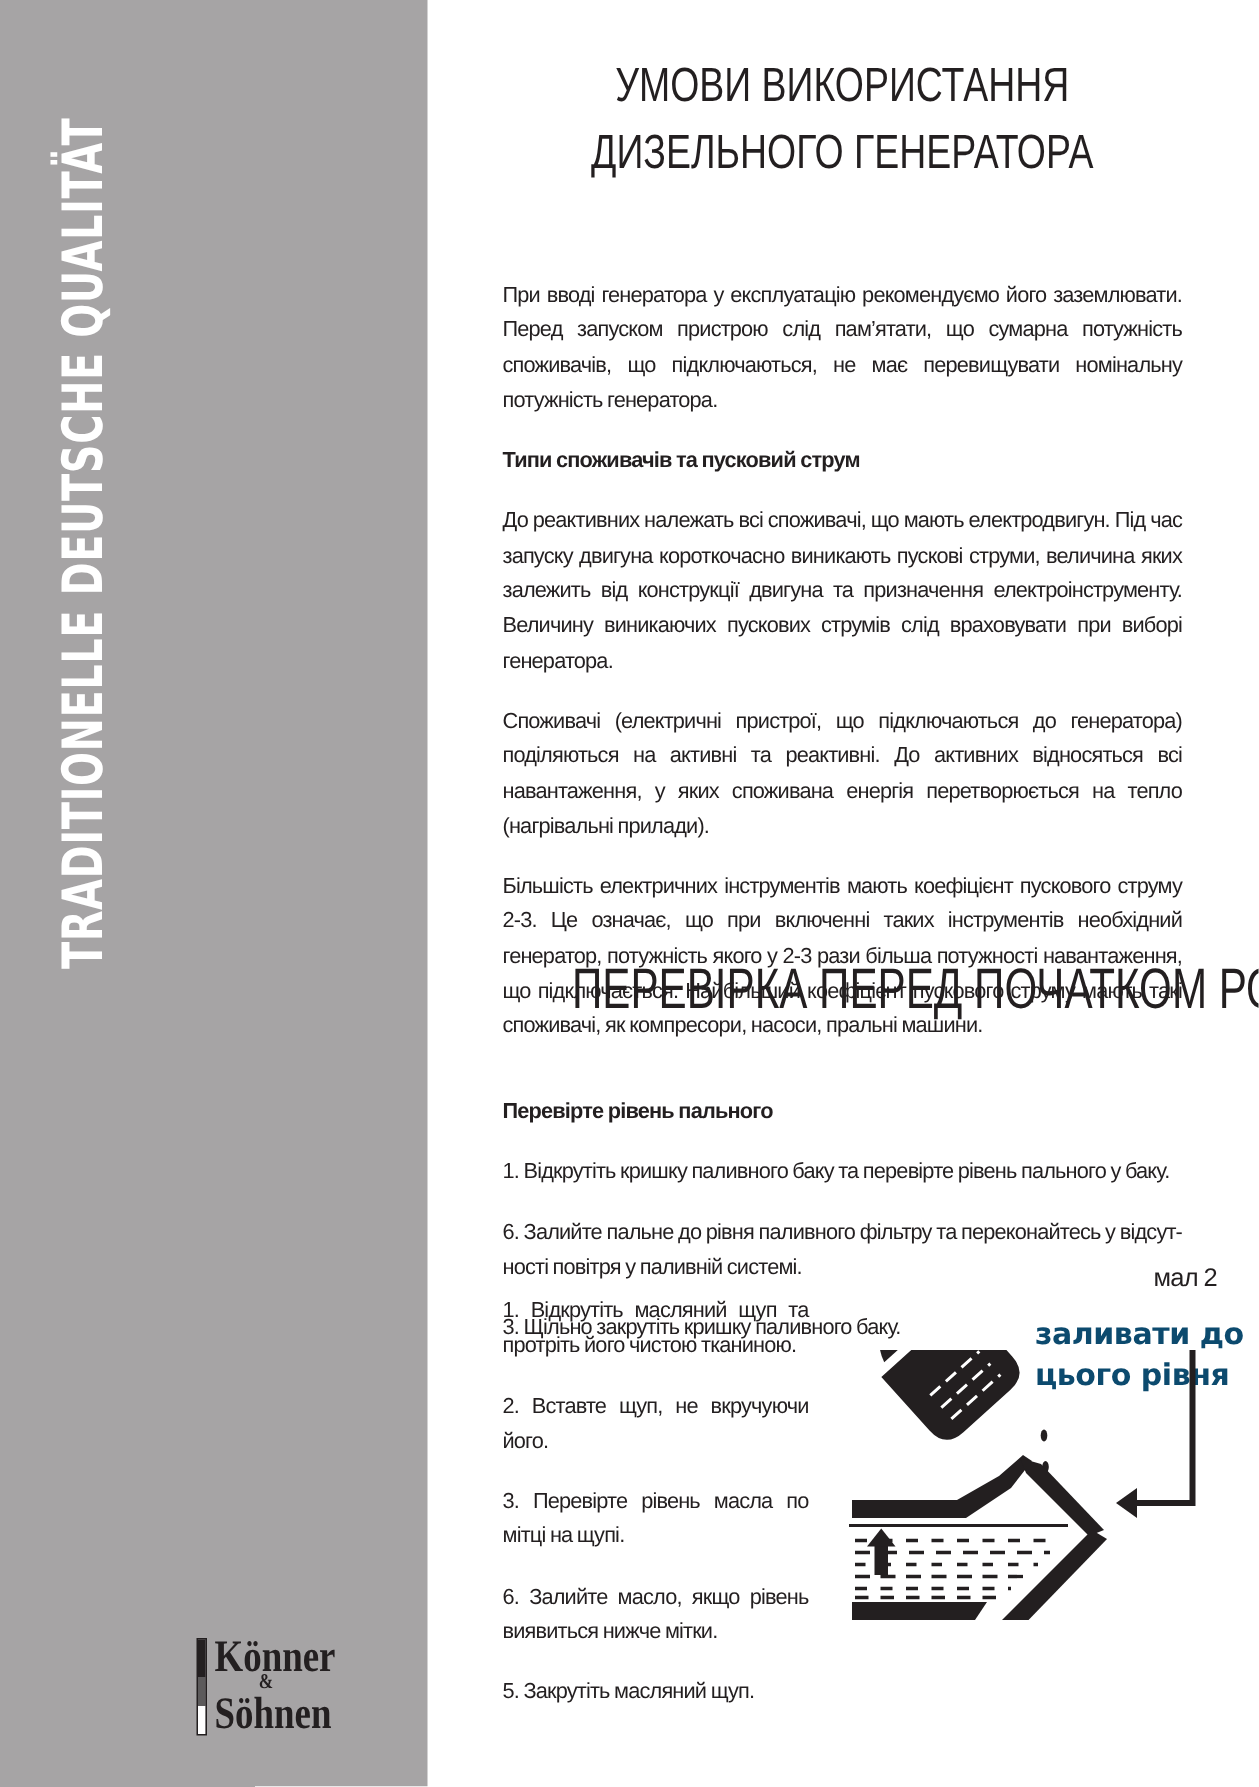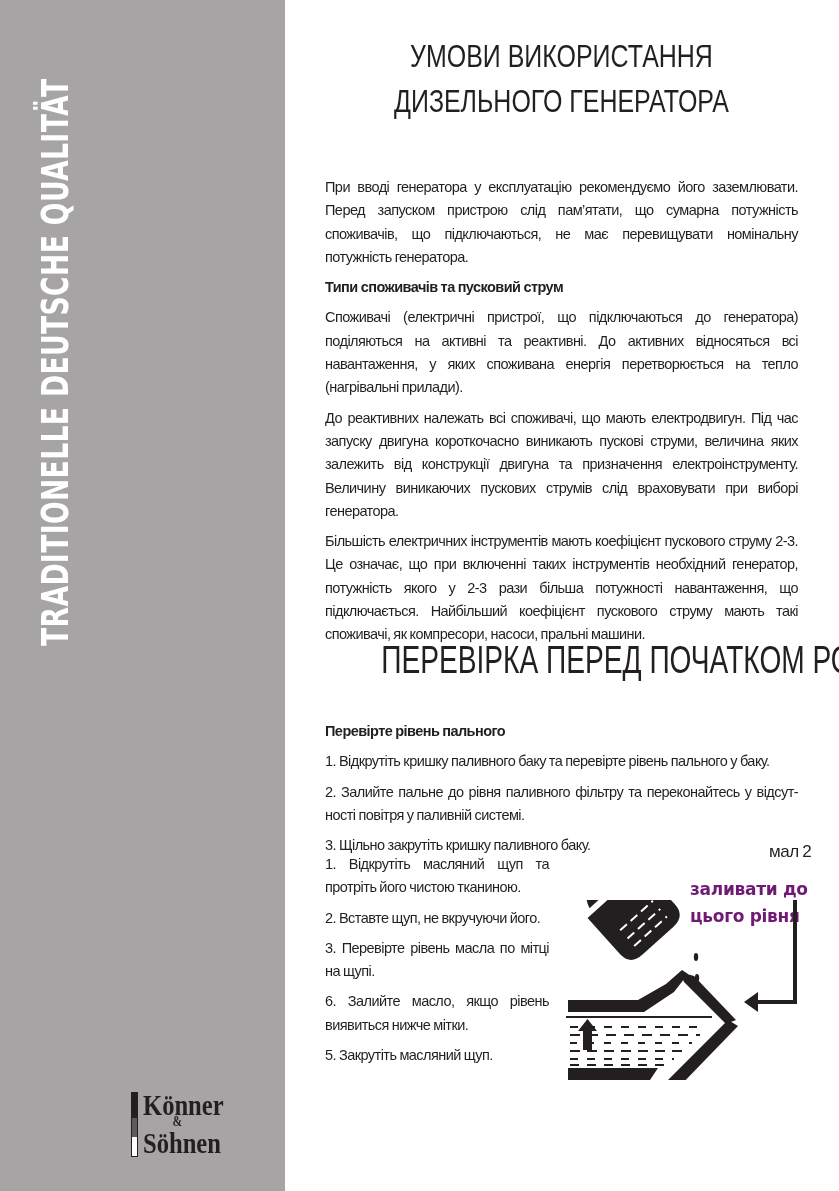--- a/index.html
+++ b/index.html
@@ -41,33 +41,33 @@
     white-space: nowrap;
   }
   .title1 { position: absolute; left: 318px; top: 34px; width: 487px; }
   .title2 { position: absolute; left: 318px; top: 638px; width: 487px; font-size: 38px; transform: scaleX(0.74); }
 
   .para {
     position: absolute; left: 318px; width: 487px;
     font-size: 14.5px; line-height: 23.3px; text-align: justify;
     transform-origin: 0 0;
   }
-  .para p { margin: 7px; }
+  .para p { margin: 17px; }
   .para .h { font-weight: bold; }
   .condensed { font-family: "Liberation Sans", sans-serif; letter-spacing: -0.55px; word-spacing: -0.5px; }
 
   .block1 { top: 169px; }
   .block2 { top: 713px; }
   .block3 { top: 846px; width: 238px; }
 
   .fig-label { position: absolute; left: 769px; top: 842px; font-size: 17px; letter-spacing: -0.5px; }
   .fig-caption {
     position: absolute; left: 690px; top: 876px; width: 150px; text-align: left;
-    font-family: "DejaVu Sans", sans-serif; font-weight: bold; font-size: 17px; line-height: 27px;
-    color: #701a75; letter-spacing: -0.3px;
+    font-family: "DejaVu Sans", sans-serif; font-weight: bold; font-size: 20px; line-height: 27px;
+    color: #0c4a6e; letter-spacing: -0.3px;
   }
   .illustration { position: absolute; left: 566px; top: 900px; width: 250px; height: 180px; }
 </style>
 </head>
 <body>
 
 <div class="sidebar">
   <div class="sidebar-tagline">TRADITIONELLE DEUTSCHE QUALITÄT</div>
   <div class="logo">
     <div class="logo-bar"></div>
@@ -80,31 +80,31 @@
 </div>
 
 <div class="title title1">
   <div>УМОВИ ВИКОРИСТАННЯ</div>
   <div>ДИЗЕЛЬНОГО ГЕНЕРАТОРА</div>
 </div>
 
 <div class="para condensed block1">
   <p>При вводі генератора у експлуатацію рекомендуємо його заземлювати. Перед запуском пристрою слід пам’ятати, що сумарна потужність споживачів, що підключаються, не має перевищувати номінальну потужність генератора.</p>
   <p class="h">Типи споживачів та пусковий струм</p>
+  <p>До реактивних належать всі споживачі, що мають електродвигун. Під час запуску двигуна короткочасно виникають пускові струми, величина яких залежить від конструкції двигуна та призначення електроінструменту. Величину виникаючих пускових струмів слід враховувати при виборі генератора.</p>
   <p>Споживачі (електричні пристрої, що підключаються до генератора) поділяються на активні та реактивні. До активних відносяться всі навантаження, у яких споживана енергія перетворюється на тепло (нагрівальні прилади).</p>
-  <p>До реактивних належать всі споживачі, що мають електродвигун. Під час запуску двигуна короткочасно виникають пускові струми, величина яких залежить від конструкції двигуна та призначення електроінструменту. Величину виникаючих пускових струмів слід враховувати при виборі генератора.</p>
   <p>Більшість електричних інструментів мають коефіцієнт пускового струму 2-3. Це означає, що при включенні таких інструментів необхідний генератор, потужність якого у 2-3 рази більша потужності навантаження, що підключається. Найбільший коефіцієнт пускового струму мають такі споживачі, як компресори, насоси, пральні машини.</p>
 </div>
 
 <div class="title title2">ПЕРЕВІРКА ПЕРЕД ПОЧАТКОМ РОБОТИ</div>
 
 <div class="para condensed block2">
   <p class="h">Перевірте рівень пального</p>
   <p>1. Відкрутіть кришку паливного баку та перевірте рівень пального у баку.</p>
-  <p>2. Залийте пальне до рівня паливного фільтру та переконайтесь у відсут-ності повітря  у паливній системі.</p>
+  <p>6. Залийте пальне до рівня паливного фільтру та переконайтесь у відсут-ності повітря  у паливній системі.</p>
   <p>3. Щільно закрутіть кришку паливного баку.</p>
 </div>
 
 <div class="para condensed block3">
   <p>1. Відкрутіть масляний щуп та протріть його чистою тканиною.</p>
   <p>2. Вставте щуп, не вкручуючи його.</p>
   <p>3. Перевірте рівень масла по мітці на щупі.</p>
   <p>6. Залийте масло, якщо рівень виявиться нижче мітки.</p>
   <p>5. Закрутіть масляний щуп.</p>
 </div>

